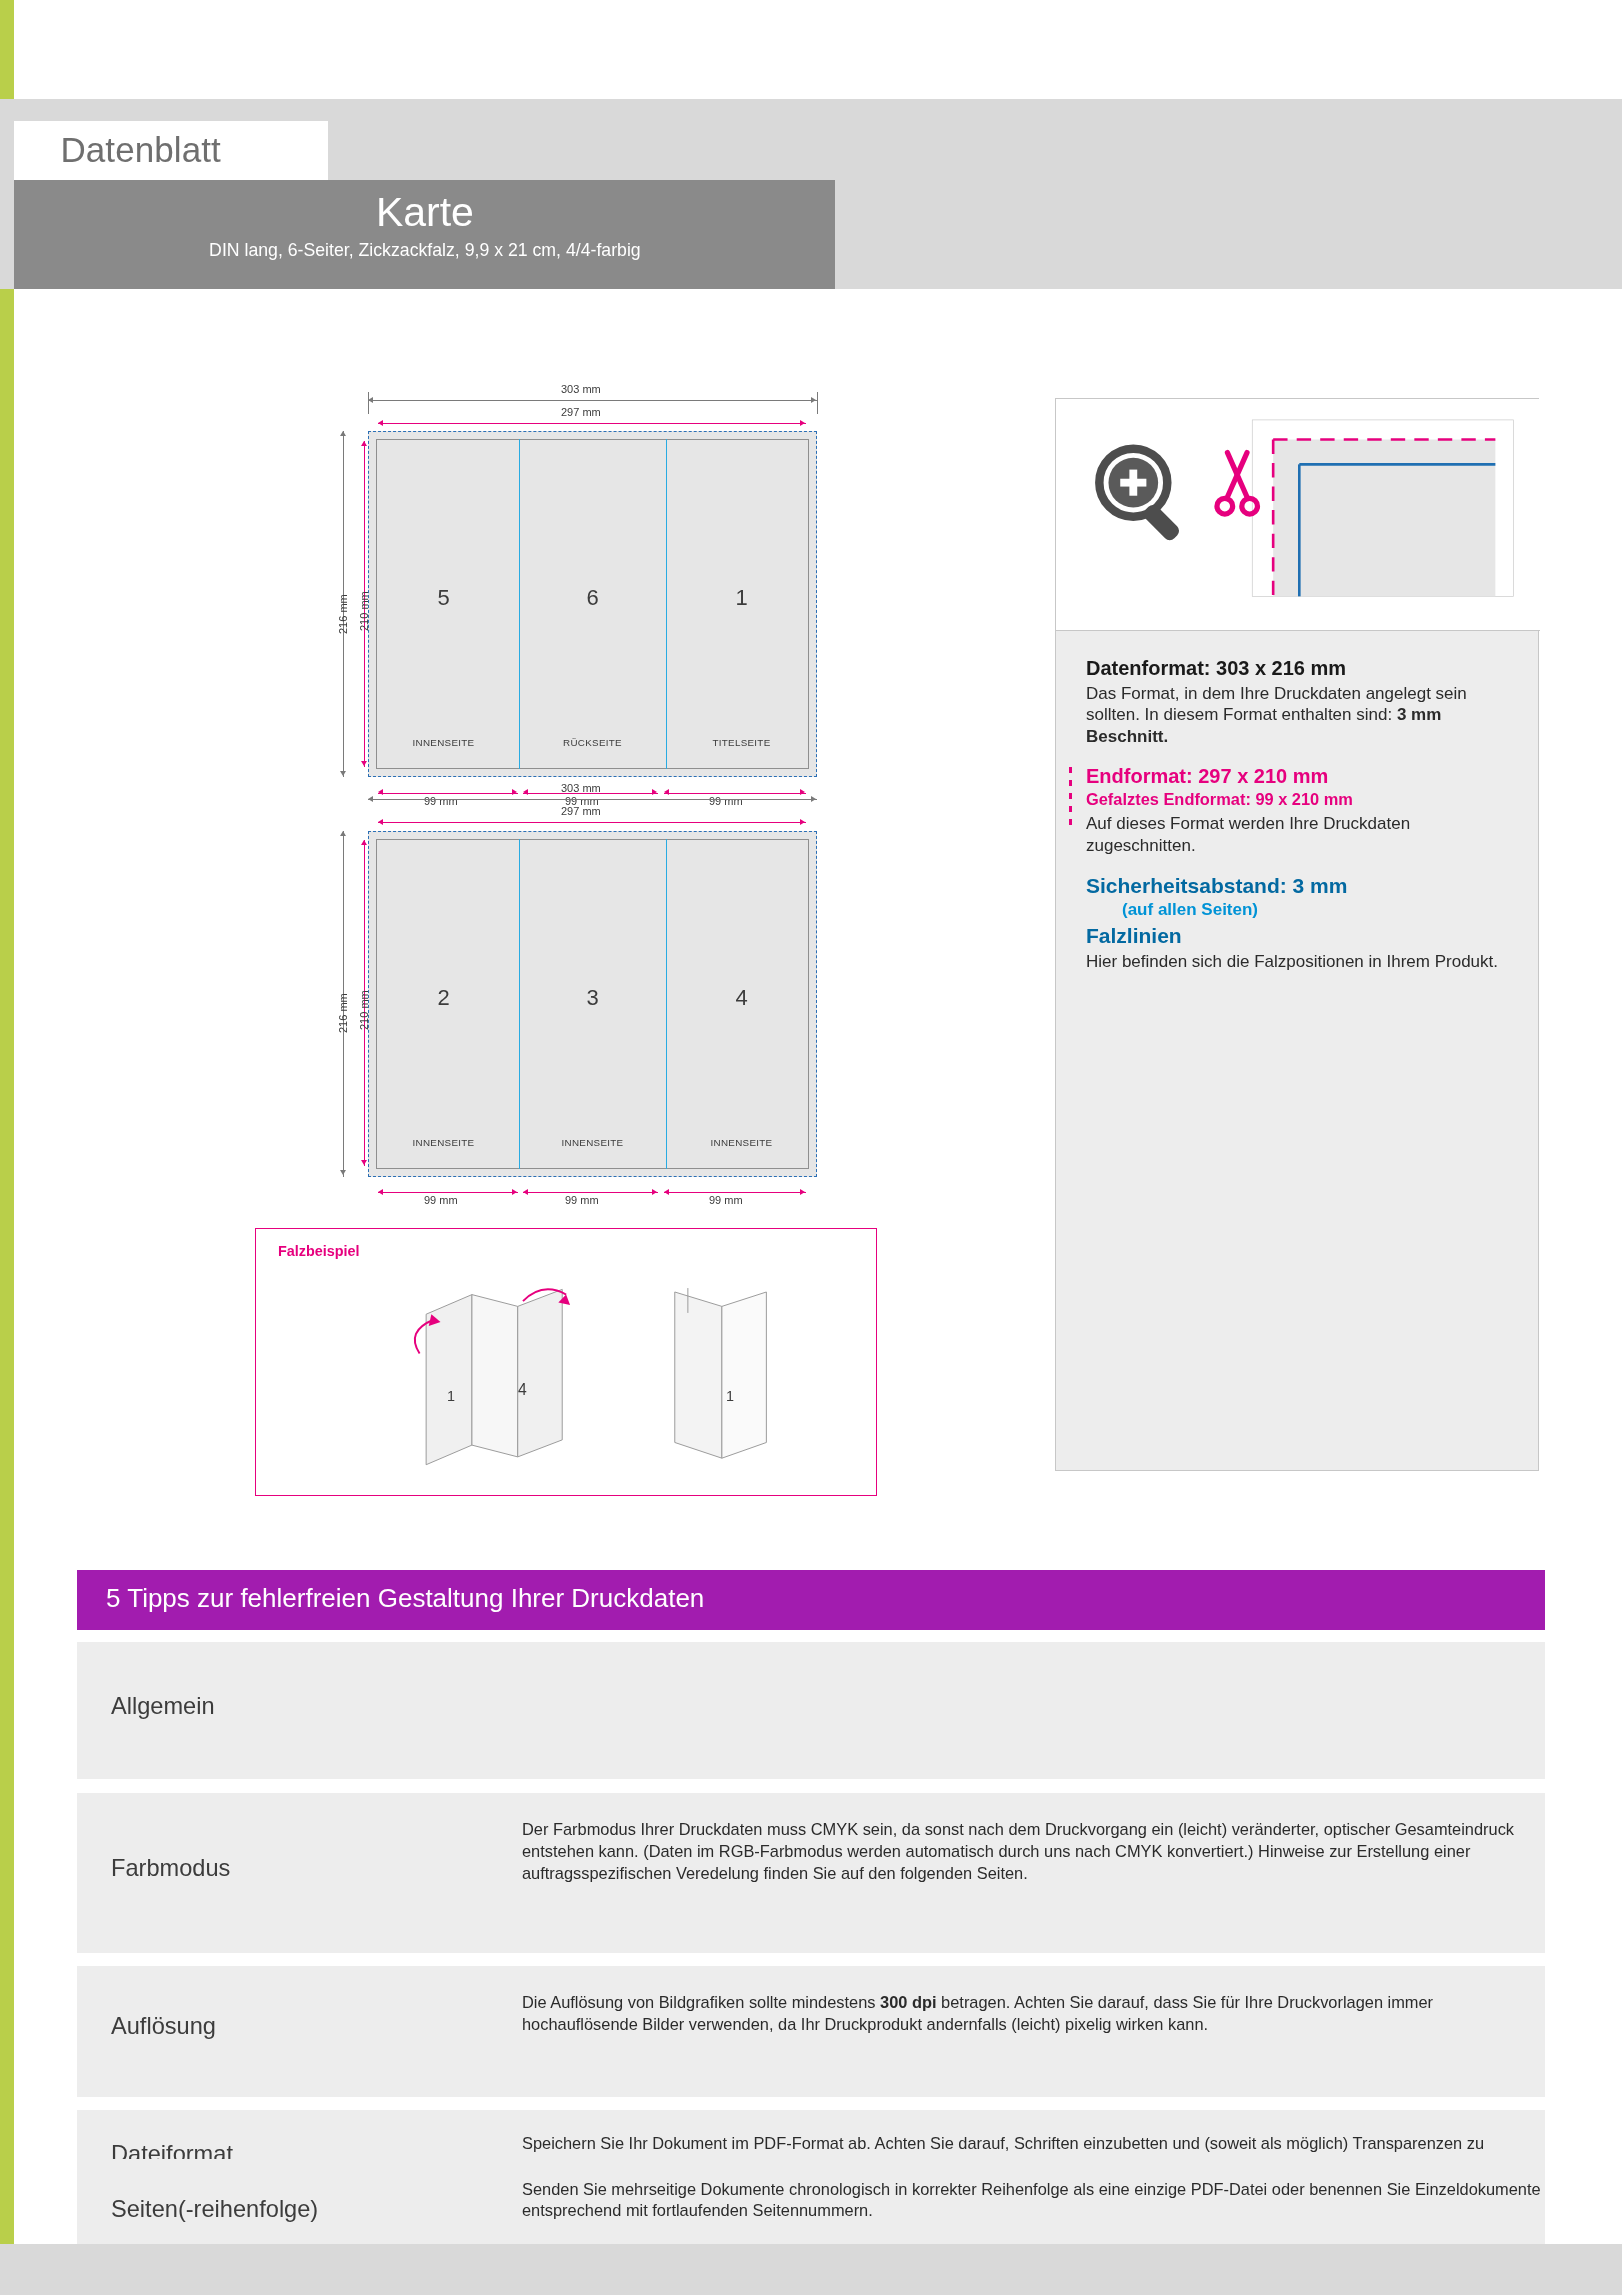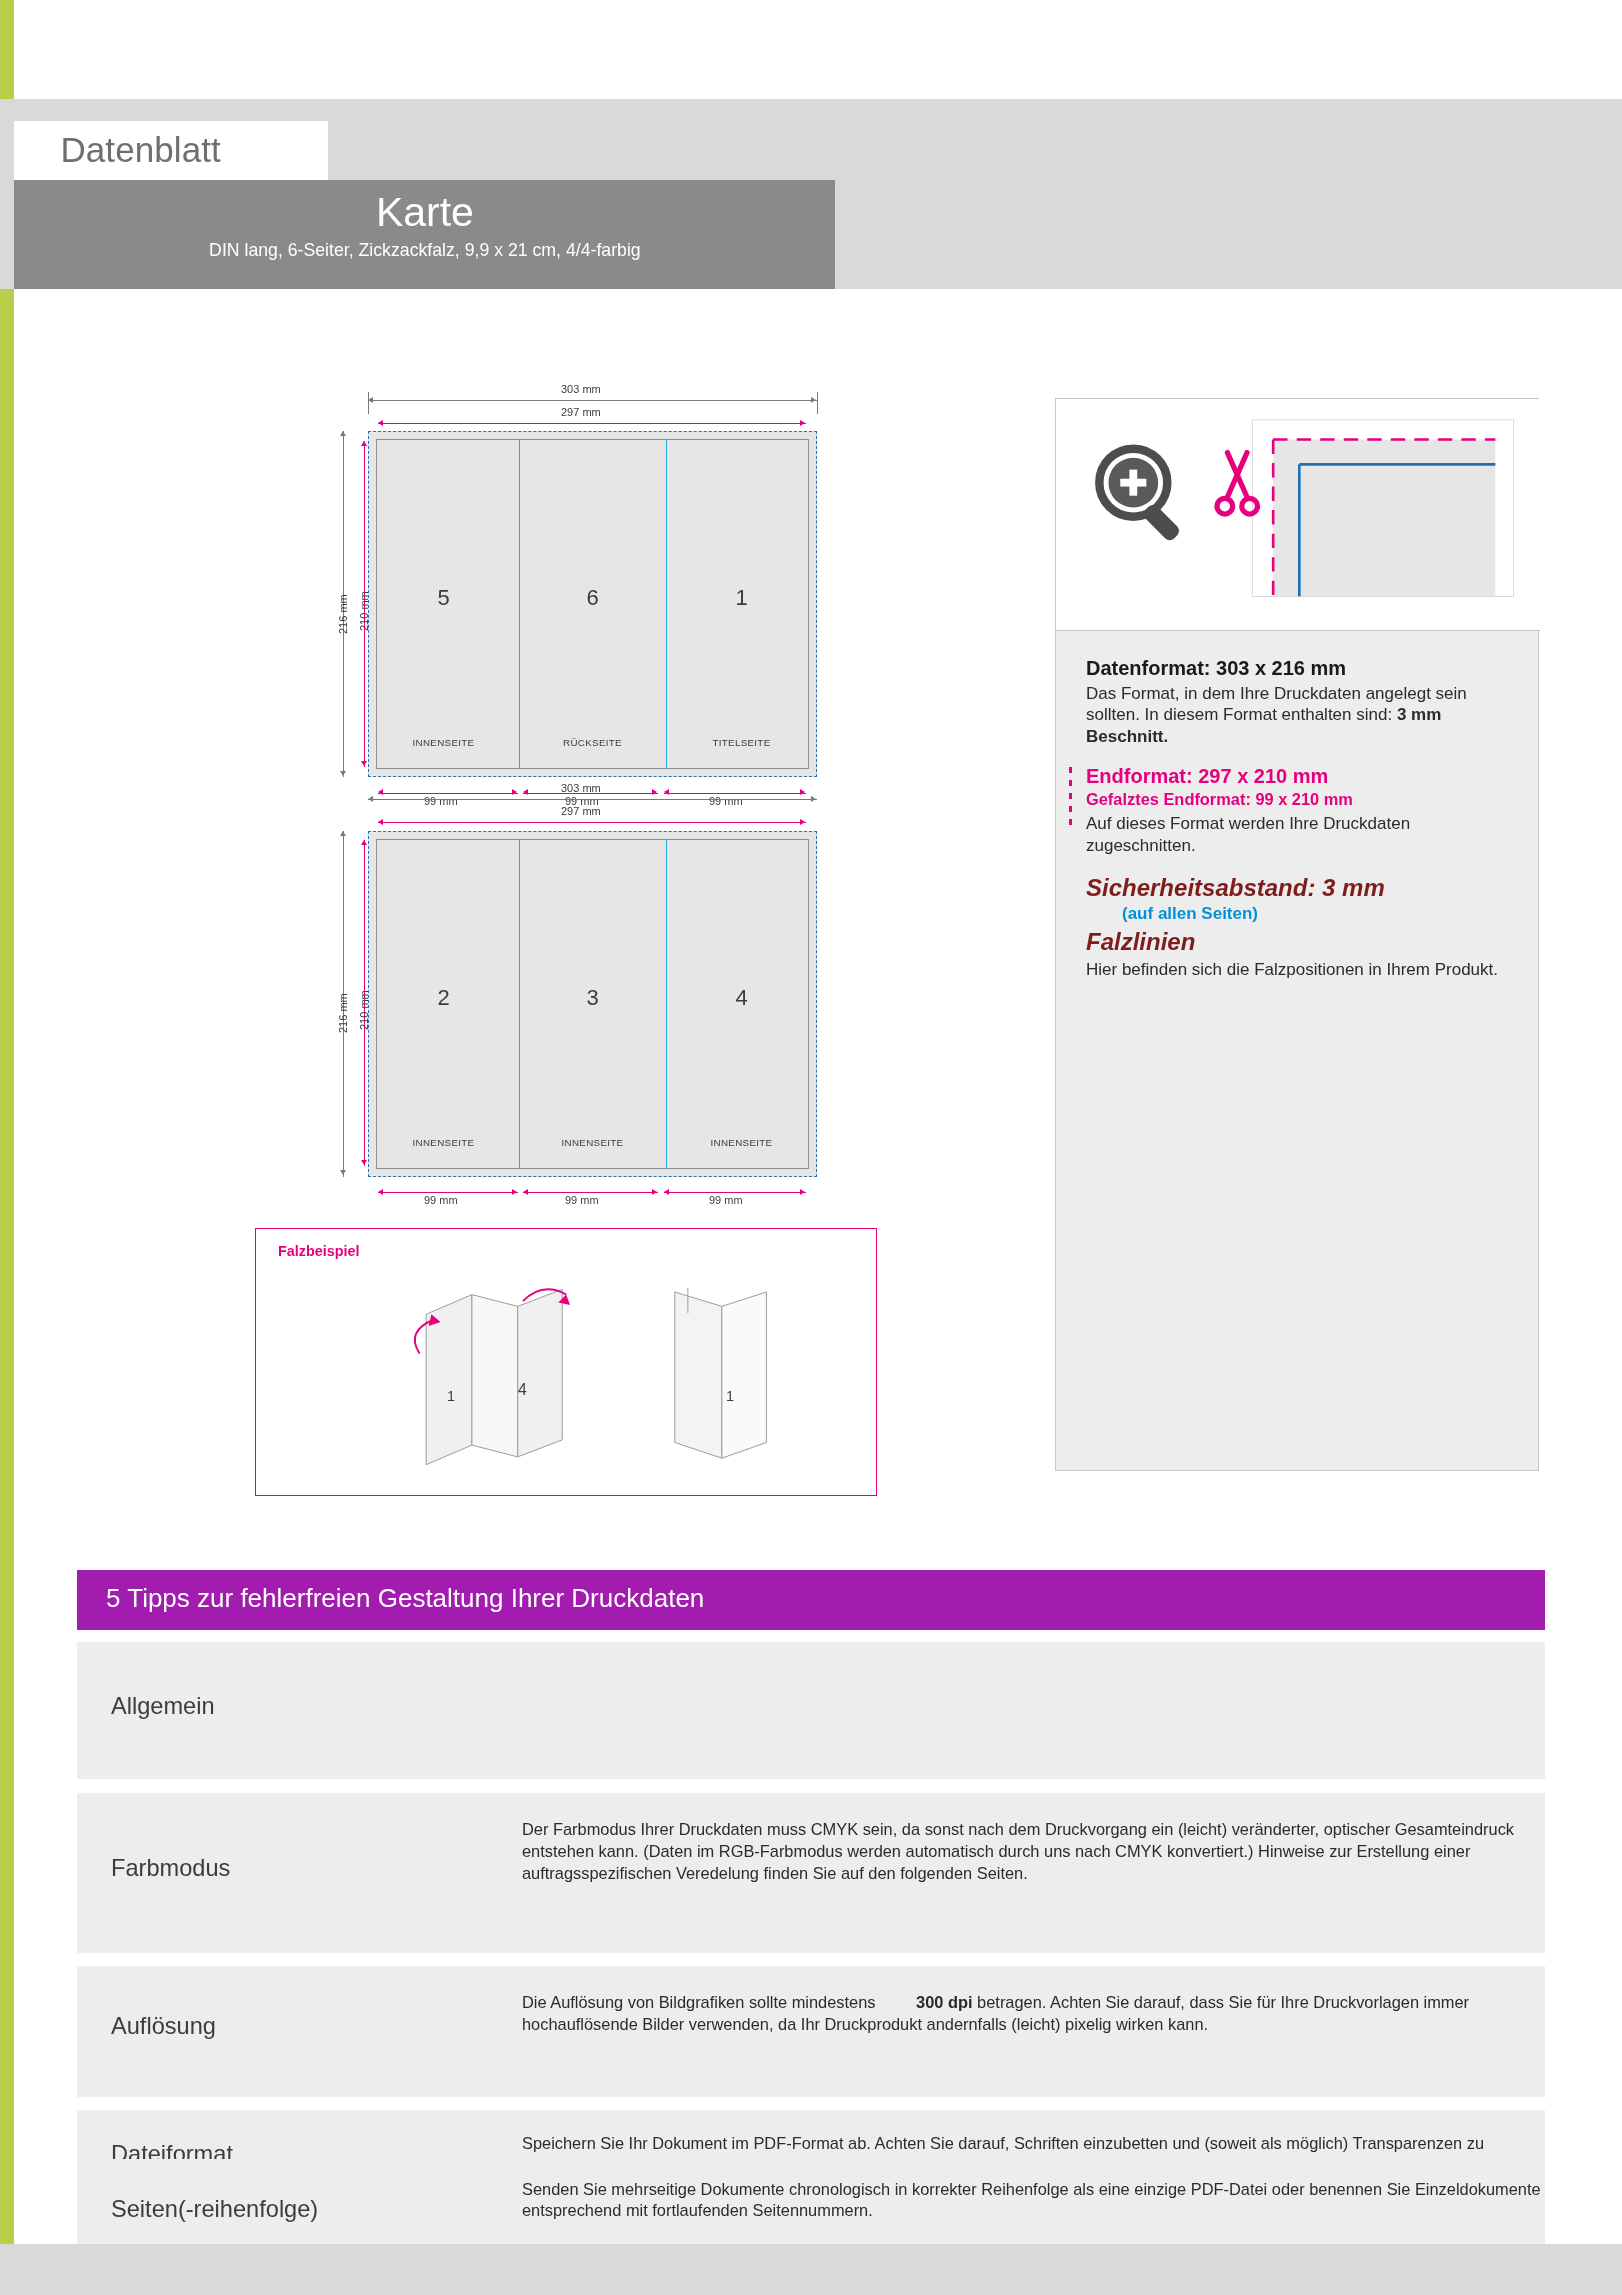--- a/index.html
+++ b/index.html
@@ -109,21 +109,21 @@
     background:#ededed; border:0.7px solid #c7c7c7;
   }
   .info-top {
     position:absolute; left:0; top:0; width:484px; height:232px; background:#ffffff;
     border-bottom:0.7px solid #c7c7c7;
   }
   .info-body { position:absolute; left:30px; top:258px; width:432px; }
   .info-h { font-size:20px; font-weight:bold; color:#1a1a1a; margin:0 0 2.6px 0; }
   .info-h.magenta { color:#e6007e; font-size:20px; }
   .info-h.magenta-sm { color:#e6007e; font-size:16.4px; font-weight:bold; }
-  .info-h.blue { color:#7f1d1d; font-size:24px;font-style:italic; }
+  .info-h.blue { color:#0369a1; font-size:21px; }
   .info-h.blue-sm { color:#0093d6; font-size:17px; font-weight:bold;margin-left:36px; }
   .info-p { font-size:17px; line-height:1.28; color:#2b2b2b; margin:0 0 17px 0; }
   .info-p b { font-weight:bold; }
   .dash-marker {
     position:absolute; left:17px; width:2.6px; background:#e6007e;
   }
 
   
   .tips-head {
     position:absolute; left:77px; top:1570px; width:1468px; height:60px;
@@ -133,21 +133,21 @@
     position:absolute; left:29px; top:13px; font-size:26px; color:#ffffff; font-weight:400;
   }
   .tip-row { position:absolute; left:77px; width:1468px; }
   .tip-row .label {
     position:absolute; left:34px; font-size:23.6px; color:#3c3c3c; font-weight:400;
   }
   .tip-row .body {
     position:absolute; left:445px; width:1021px; font-size:16.4px;
     line-height:1.33; color:#2b2b2b;
   }
-  .tip-row .body b { font-weight:bold;margin-left:36px; }
+  .tip-row .body b { font-weight:bold; }
   .row-bg-grey { background:#ededed; }
 
   .footer-band {
     position:absolute; left:0; top:2244px; width:1623px; height:51px; background:#d9d9d9;
   }
 </style>
 </head>
 <body>
 
 <div class="edge-strip"></div>

